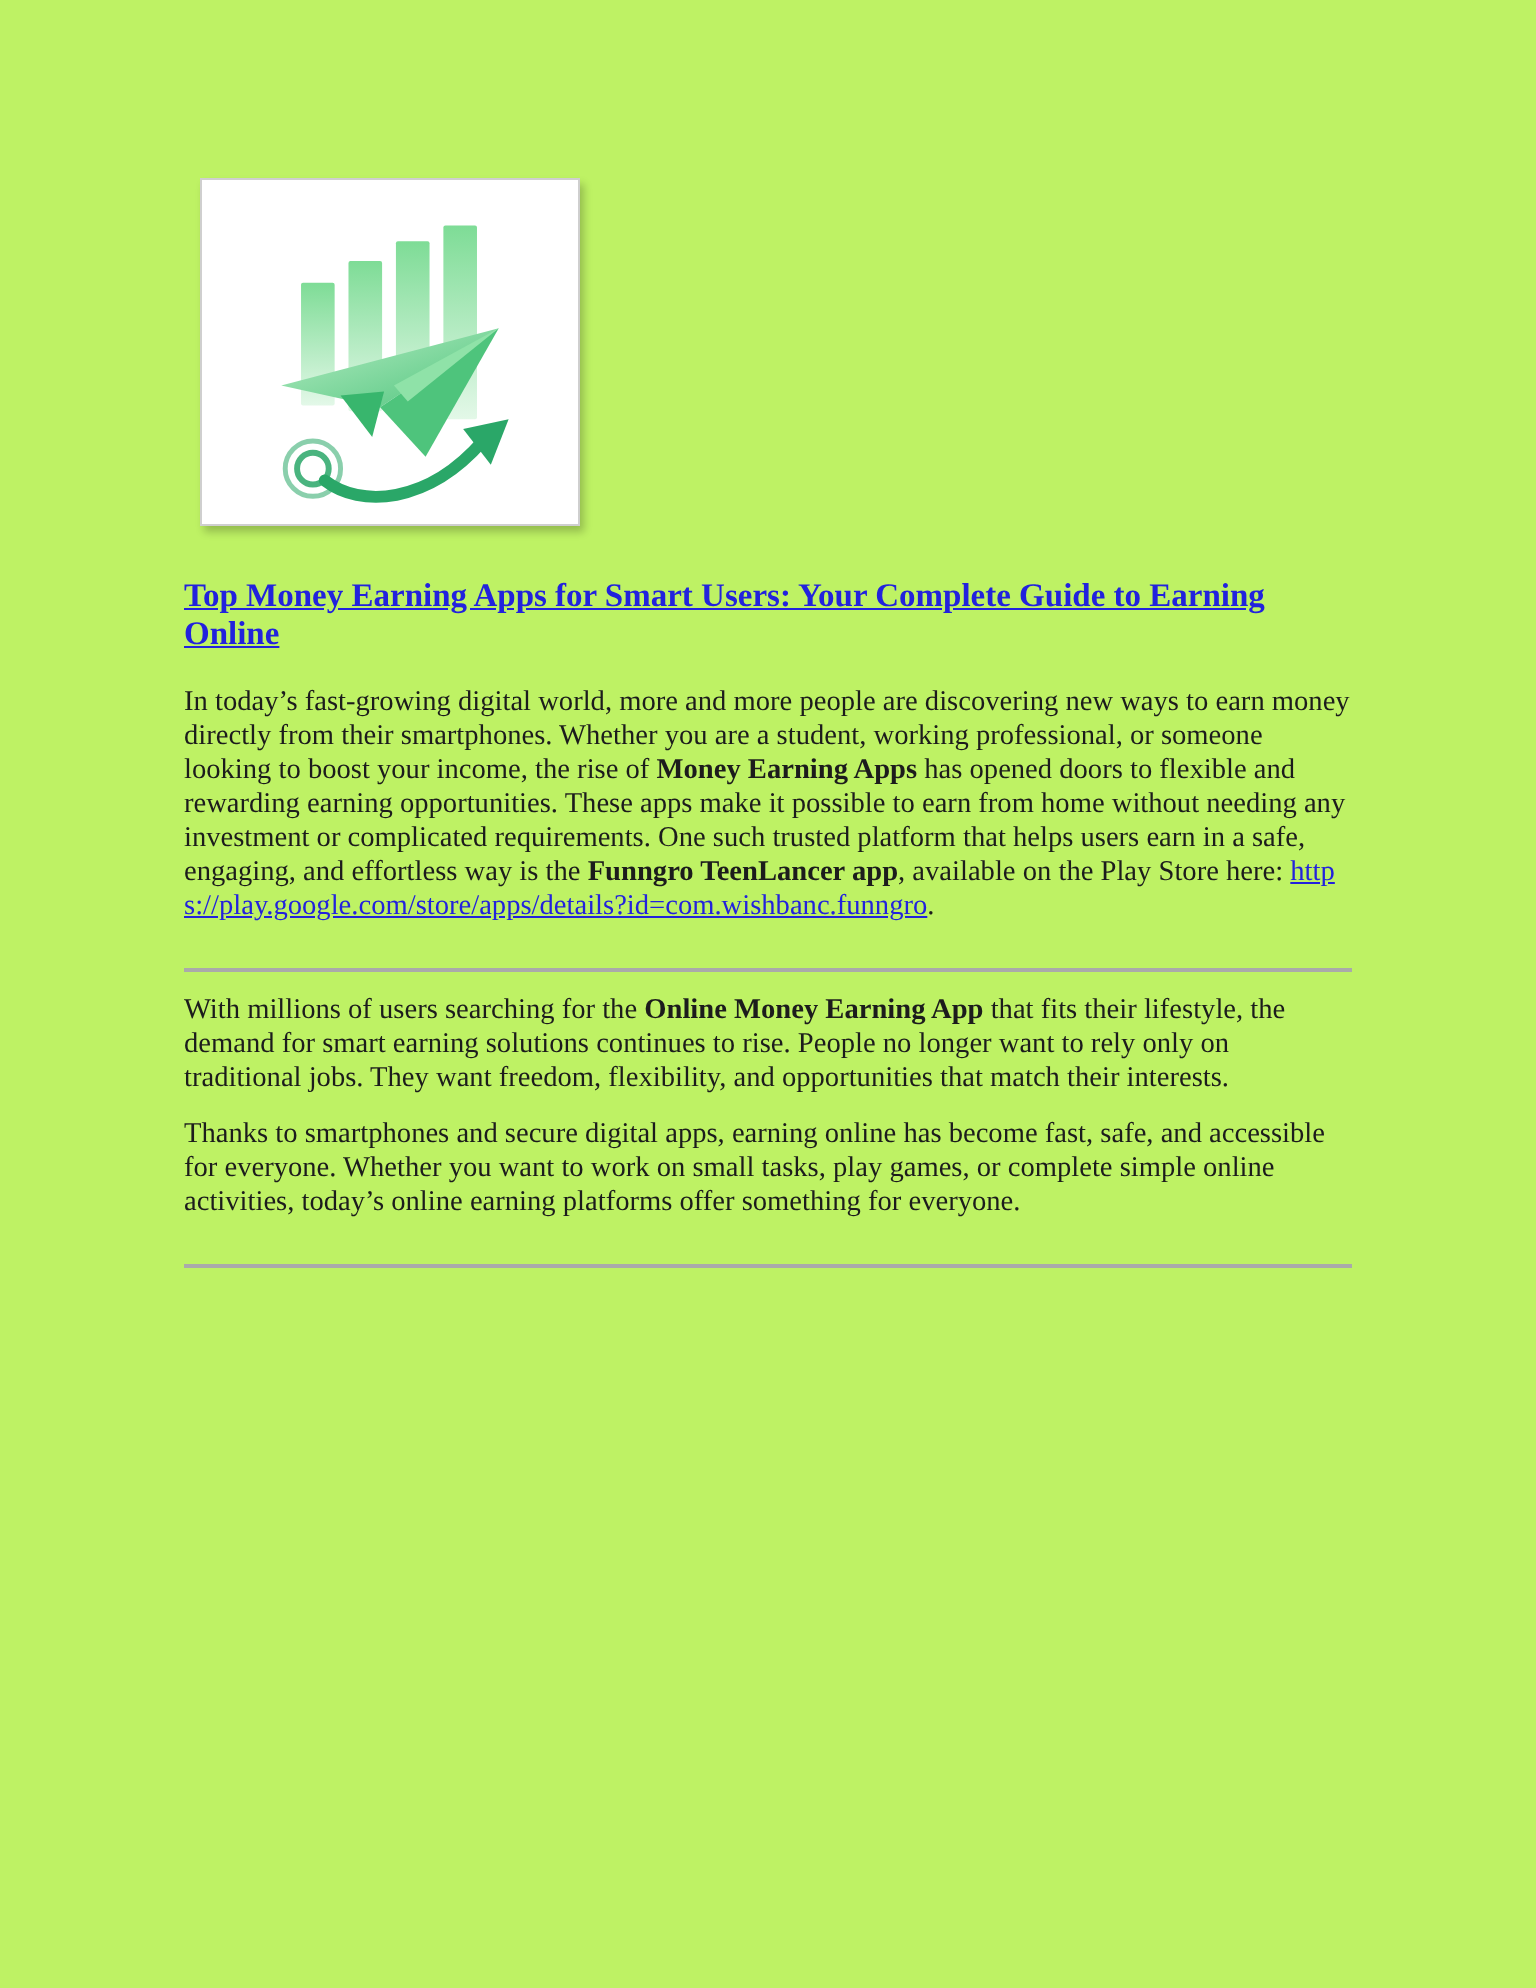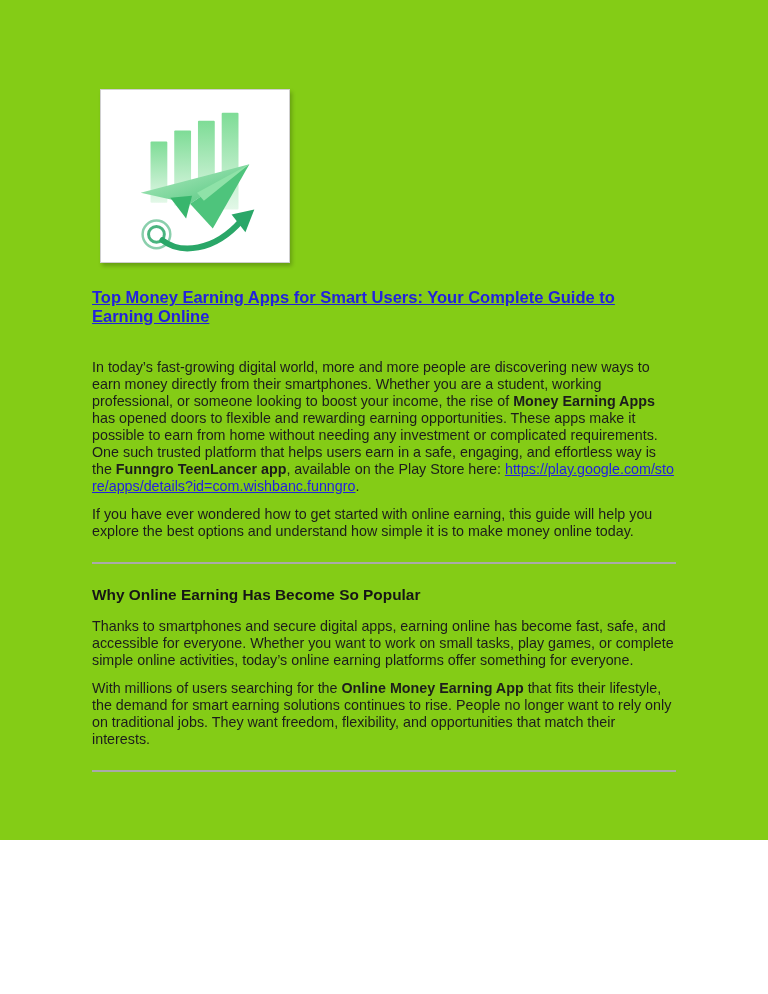--- a/index.html
+++ b/index.html
@@ -1,24 +1,24 @@
 <!DOCTYPE html>
 <html><head>
 <meta charset="utf-8">
 <style>
   html, body { margin: 0; padding: 0; background: #ffffff; }
   .page {
     position: relative;
     width: 768px;
-    height: 840px;
-    background: #84cc16;
+    height: 994px;
+    background: #bef264;
     overflow: hidden;
     box-sizing: border-box;
     padding-top: 89px;
-    font-family: Liberation Sans, sans-serif;
+    font-family: Liberation Serif, serif;
     color: #1c1c1c;
     --link: #2222dd;
   }
   .logo-box {
     margin-left: 100px;
     width: 190px;
     height: 174px;
     background: #ffffff;
     border: 1px solid #cfcfcf;
     box-shadow: 2px 3px 4px rgba(0,0,0,0.22);
@@ -33,21 +33,21 @@
     margin: 25px 0 0 0;
     font-size: 16.5px;
     line-height: 19px;
     font-weight: 700;
   }
   h1 a {
     color: var(--link);
     text-decoration: underline;
     cursor: pointer;
   }
-  #article > :first-child { margin-top: 33px; }
+  #article > :first-child { margin-top: 17px; }
   p {
     margin: 11px 0 0 0;
     font-size: 14.3px;
     line-height: 17px;
   }
   h2 {
     margin: 22px 0 0 0;
     font-size: 15.4px;
     line-height: 18px;
     font-weight: 700;
@@ -103,22 +103,20 @@
         <path d="M62 152 C 80 166, 114 164, 142 132" fill="none" stroke="#2aa768" stroke-width="6" stroke-linecap="round"></path>
         <polygon points="132,126 155,121 146,144" fill="#2aa768"></polygon>
       </g>
     </svg>
   </div>
 
   <div class="content">
     <h1><a>Top Money Earning Apps for Smart Users: Your Complete Guide to Earning Online</a></h1>
     <div id="article">
         <p><span>In today’s fast-growing digital world, more and more people are discovering new ways to earn money directly from their smartphones. Whether you are a student, working professional, or someone looking to boost your income, the rise of </span><span class="b">Money Earning Apps</span><span> has opened doors to flexible and rewarding earning opportunities. These apps make it possible to earn from home without needing any investment or complicated requirements. One such trusted platform that helps users earn in a safe, engaging, and effortless way is the </span><span class="b">Funngro TeenLancer app</span><span>, available on the Play Store here: </span><a class="lnk">https://play.google.com/store/apps/details?id=com.wishbanc.funngro</a><span>.</span></p>
-        <p><span>If you have ever wondered how to get started with online earning, this guide will help you explore the best options and understand how simple it is to make money online today.</span></p>
         <hr>
-        <h2><span>Why Online Earning Has Become So Popular</span></h2>
+        <p><span>With millions of users searching for the </span><span class="b">Online Money Earning App</span><span> that fits their lifestyle, the demand for smart earning solutions continues to rise. People no longer want to rely only on traditional jobs. They want freedom, flexibility, and opportunities that match their interests.</span></p>
         <p><span>Thanks to smartphones and secure digital apps, earning online has become fast, safe, and accessible for everyone. Whether you want to work on small tasks, play games, or complete simple online activities, today’s online earning platforms offer something for everyone.</span></p>
-        <p><span>With millions of users searching for the </span><span class="b">Online Money Earning App</span><span> that fits their lifestyle, the demand for smart earning solutions continues to rise. People no longer want to rely only on traditional jobs. They want freedom, flexibility, and opportunities that match their interests.</span></p>
         <hr>
       </div>
   </div>
 
 </div>
 
 </body></html>

